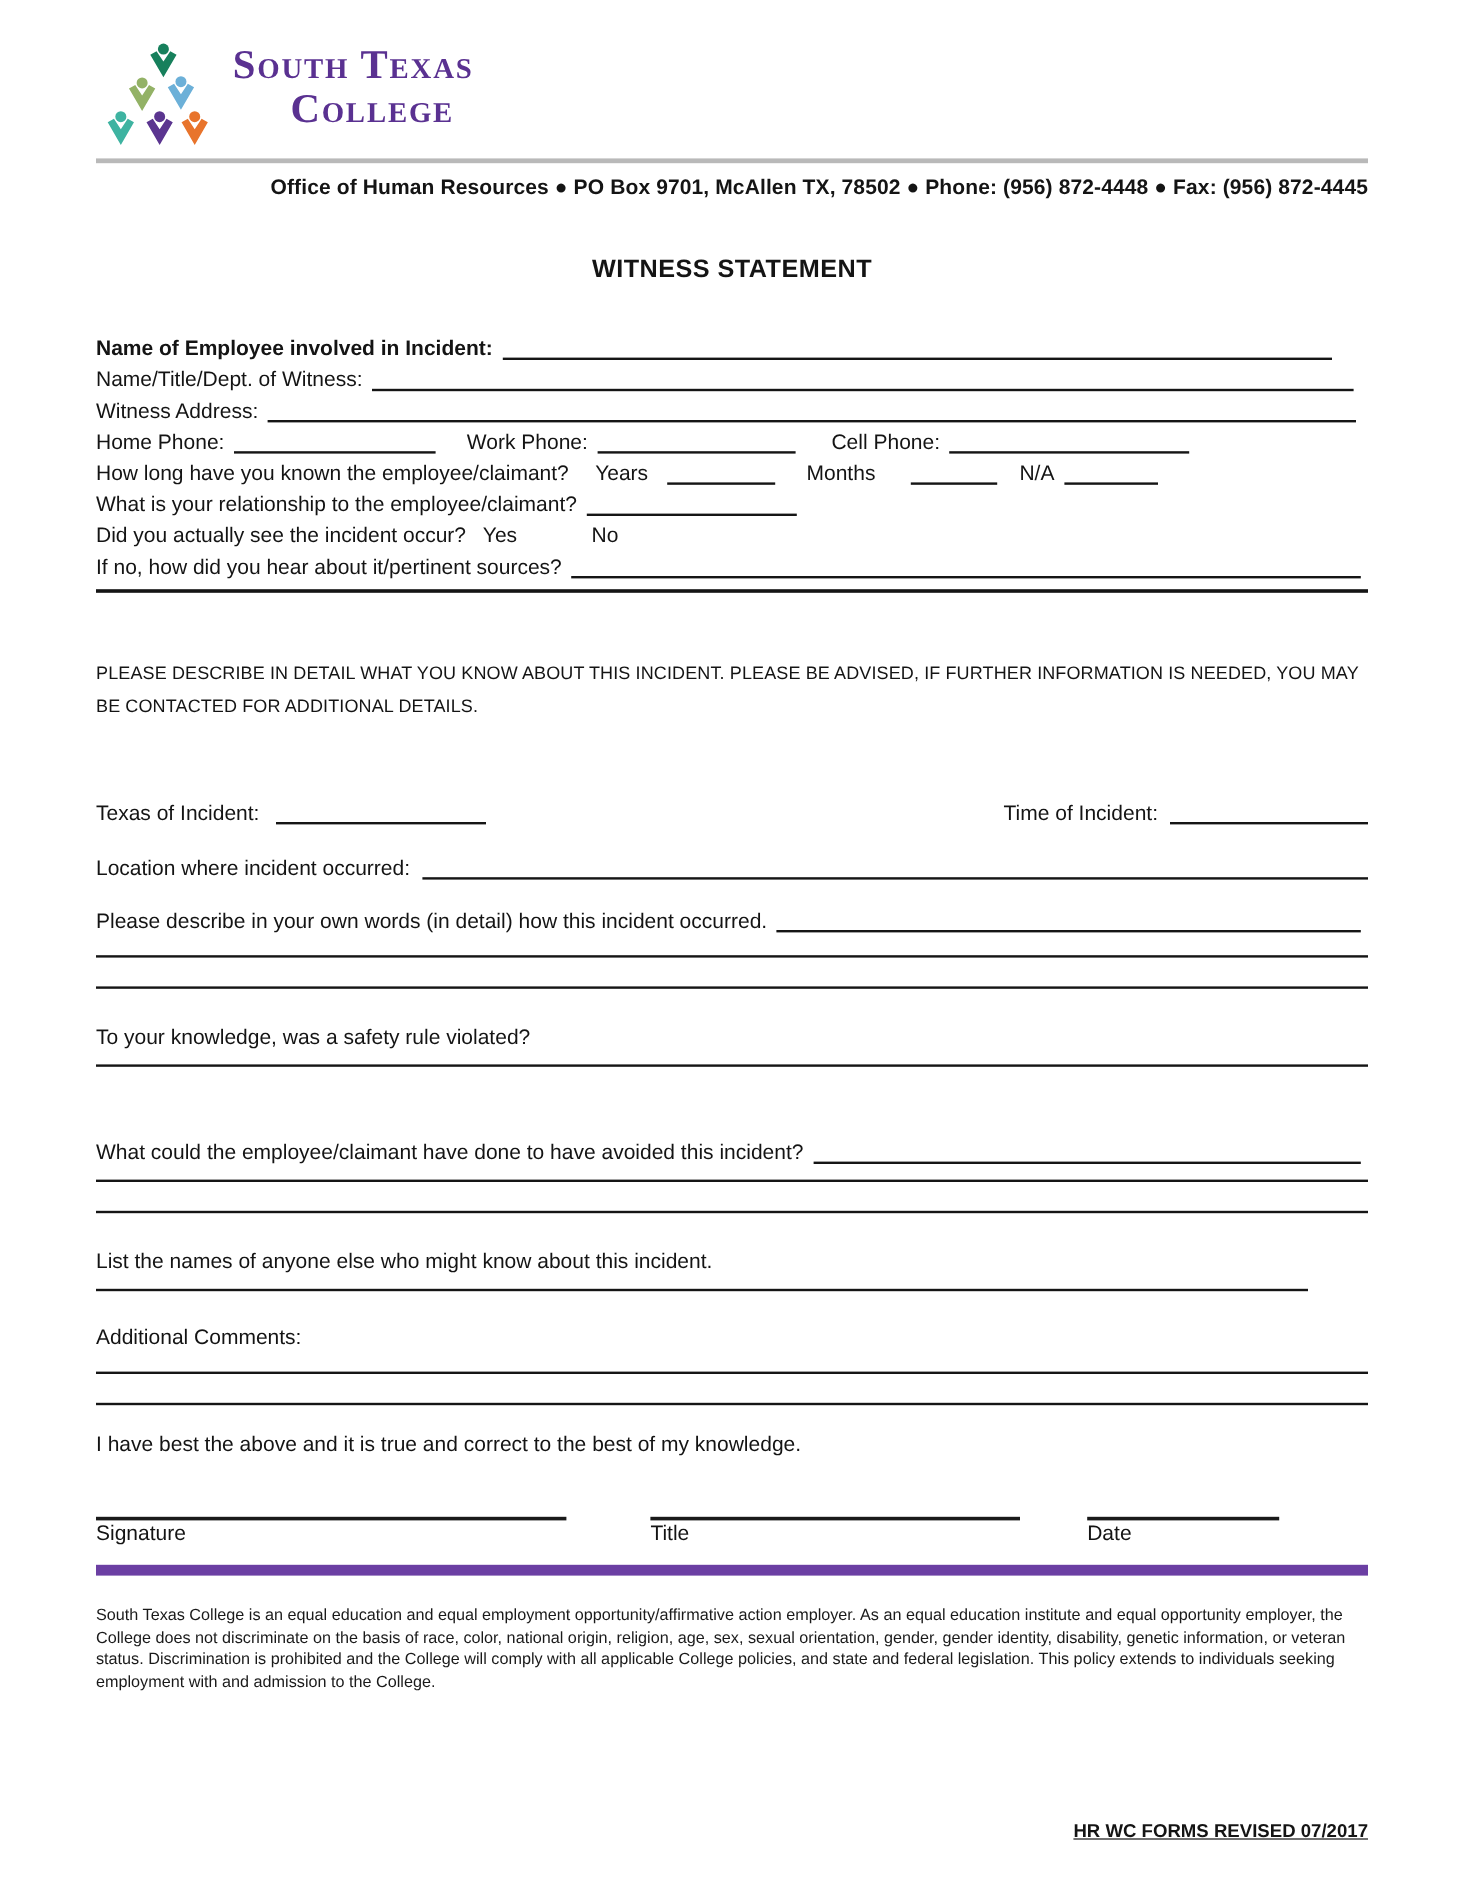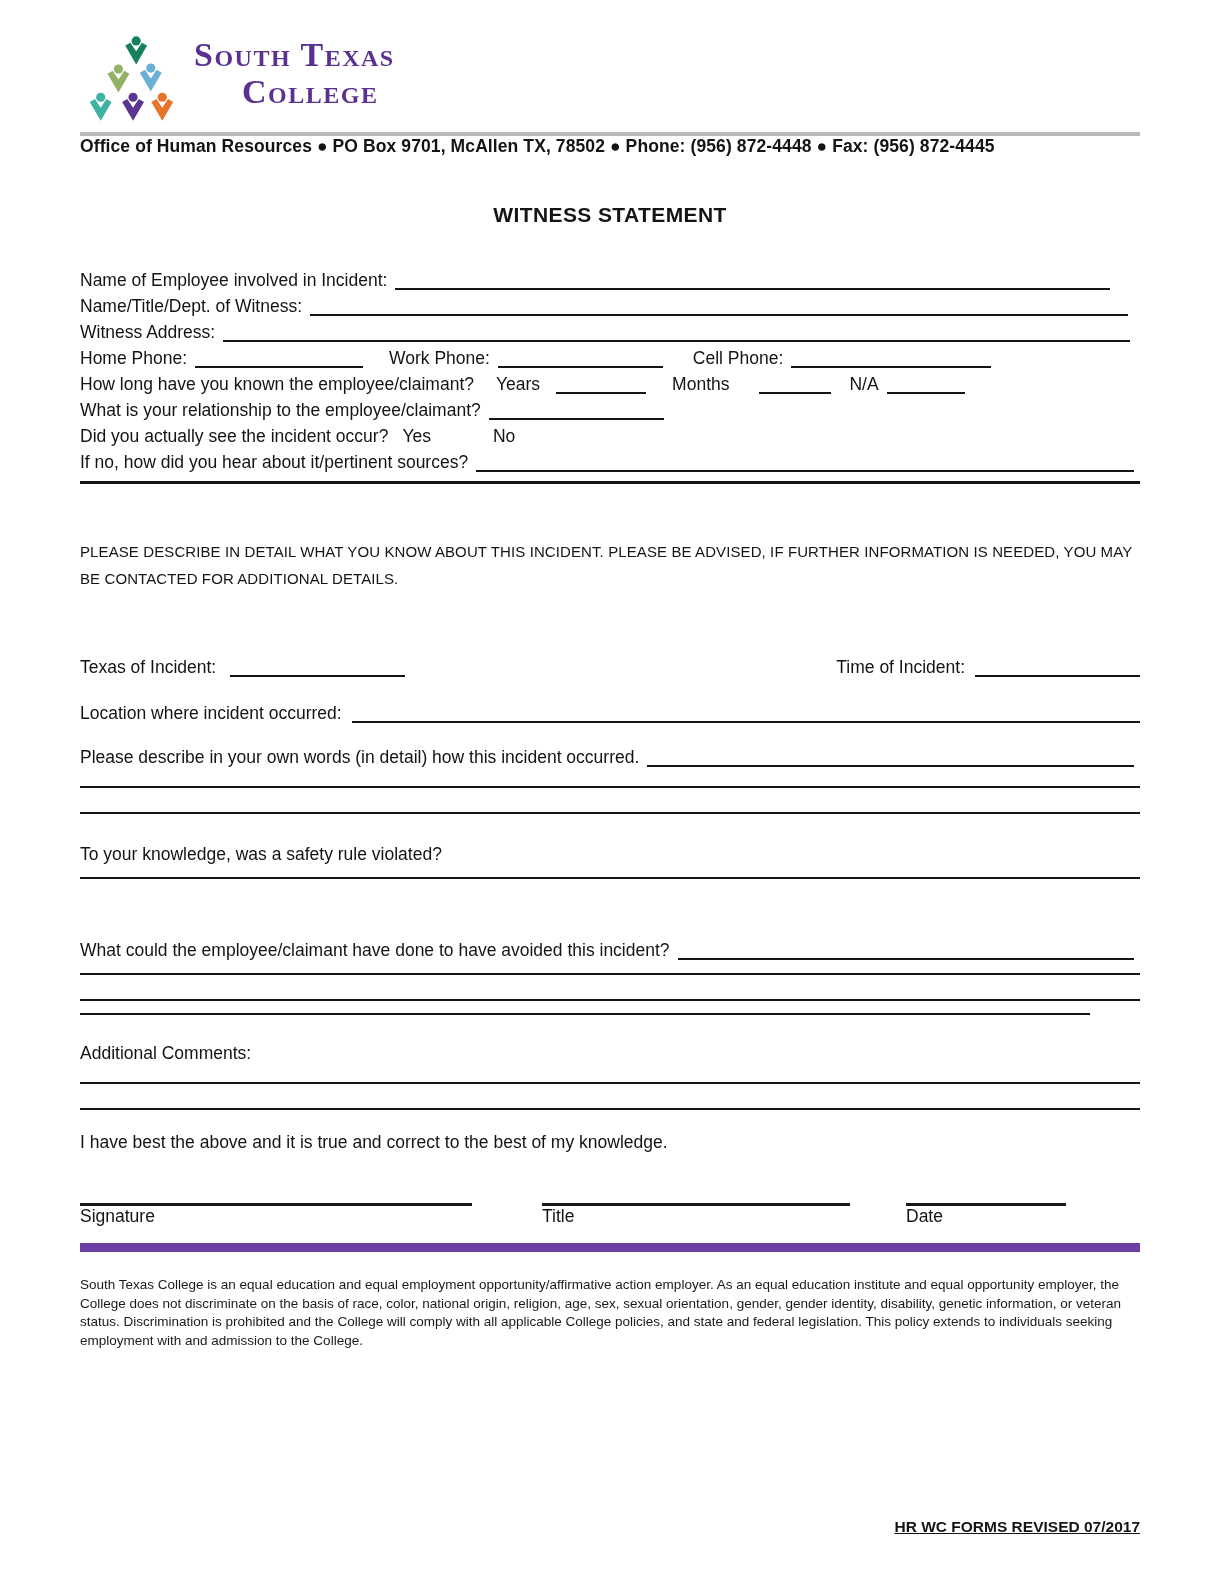--- a/index.html
+++ b/index.html
@@ -24,40 +24,41 @@
     font-family: "Liberation Serif", "DejaVu Serif", serif;
     font-variant: small-caps;
     font-weight: 600;
     font-size: 34px;
     line-height: 37px;
     letter-spacing: 1.5px;
   }
   .logo-line2 { margin-left: 48px; }
   .gray-rule { height: 4px; background: #b9b9b9; margin-top: 8px; }
   .contact-line {
-    text-align: left;
+    text-align: right;
     font-weight: bold;
     font-size: 17.5px;
+    margin-top: 10px;
     letter-spacing: 0.1px;
   }
 
   
   .form-title {
     text-align: center;
     font-weight: bold;
     font-size: 21px;
     letter-spacing: 0.4px;
     margin-top: 46px;
   }
 
   
   .rows { margin-top: 38px; font-size: 17.5px; }
   .row { display: flex; align-items: flex-end; height: 26px; white-space: nowrap; }
   .lbl { flex: none; }
-  .bold { font-weight: normal; text-align: center; }
+  .bold { font-weight: bold; text-align: center; }
   .fill { border-bottom: 2px solid #151515; height: 5px; margin-bottom: 1px; flex: none; }
   .grow { flex: 1; }
   .spacer { flex: 1; }
   .ml8{margin-left:8px} .ml10{margin-left:10px} .ml14{margin-left:14px} .ml16{margin-left:16px}
   .ml18{margin-left:18px} .ml22{margin-left:22px} .ml26{margin-left:26px} .ml30{margin-left:30px}
   .ml62{margin-left:62px}
   .mr6{margin-right:6px} .mr10{margin-right:10px} .mr12{margin-right:12px} .mr30{margin-right:30px}
   .w72{width:72px} .w78{width:78px} .w90{width:90px} .w165{width:165px}
   .w168{width:168px} .w175{width:175px} .w200{width:200px}
 
@@ -209,20 +210,21 @@
       <div class="mt30">To your knowledge, was a safety rule violated?</div>
       <div class="hr mt12"></div>
 
       <div class="row mt56">
         <span class="lbl">What could the employee/claimant have done to have avoided this incident?</span>
         <span class="fill grow ml8 mr6"></span>
       </div>
       <div class="hr mt12"></div>
       <div class="hr mt24"></div>
 
+      <div class="mt30">List the names of anyone else who might know about this incident.</div>
       <div class="hr short mt12"></div>
 
       <div class="mt28">Additional Comments:</div>
       <div class="hr mt18"></div>
       <div class="hr mt24"></div>
 
       <div class="attestation">I have best the above and it is true and correct to the best of my knowledge.</div>
     </div>
 
     <div class="sig-row">

